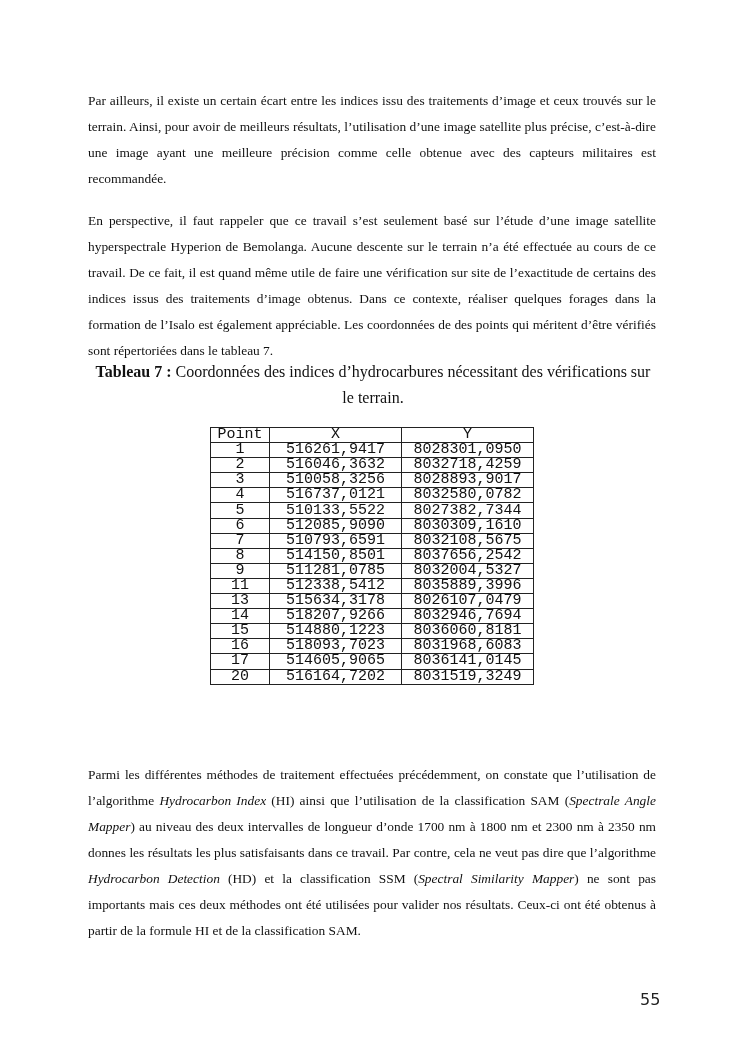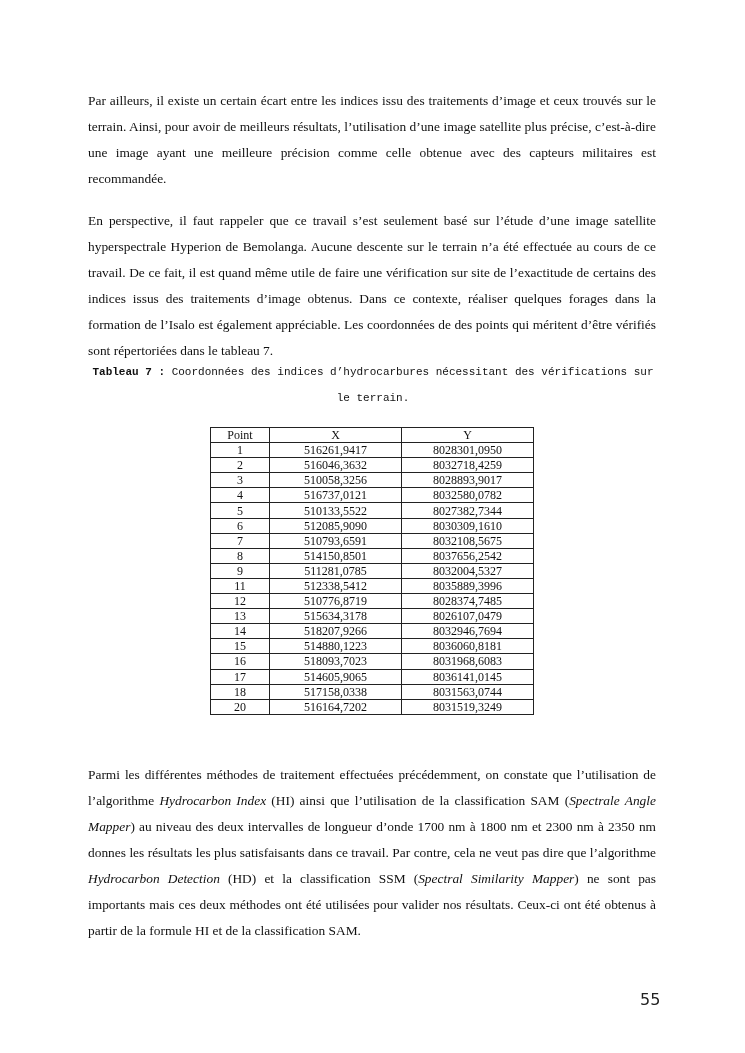--- a/index.html
+++ b/index.html
@@ -8,28 +8,28 @@
   .para {
     position: absolute; left: 88px; width: 568px;
     font-family: "Liberation Serif", serif; font-size: 13.4px;
     line-height: 26px; text-align: justify; margin: 0;
   }
   .para em { font-style: italic; }
   #p1 { top: 88px; }
   #p2 { top: 208px; }
   .caption {
     position: absolute; left: 92px; width: 562px; top: 359px;
-    font-family: Liberation Mono, monospace; font-size: 11px; line-height: 26px;
+    font-family: Liberation Serif, serif; font-size: 16px; line-height: 26px;
     text-align: center;
   }
   .caption b { font-weight: bold; }
   table.data {
     position: absolute; left: 210px; top: 427px;
     border-collapse: collapse;
-    font-family: Liberation Serif, serif; font-size: 12px; color: #111;
+    font-family: Liberation Mono, monospace; font-size: 15px; color: #111;
   }
   table.data td, table.data th {
     border: 1px solid #222; padding: 0; height: 14.1px; line-height: 14px;
     text-align: center; font-weight: normal;
   }
   table.data .c0 { width: 58px; }
   table.data .c1 { width: 131px; }
   table.data .c2 { width: 131px; }
   #p3 { top: 762px; }
   .pagenum {
@@ -101,25 +101,20 @@
           <td class="c0">9</td>
           <td class="c1">511281,0785</td>
           <td class="c2">8032004,5327</td>
         </tr>
         <tr>
           <td class="c0">11</td>
           <td class="c1">512338,5412</td>
           <td class="c2">8035889,3996</td>
         </tr>
         <tr>
-          <td class="c0">12</td>
-          <td class="c1">510776,8719</td>
-          <td class="c2">8028374,7485</td>
-        </tr>
-        <tr>
           <td class="c0">13</td>
           <td class="c1">515634,3178</td>
           <td class="c2">8026107,0479</td>
         </tr>
         <tr>
           <td class="c0">14</td>
           <td class="c1">518207,9266</td>
           <td class="c2">8032946,7694</td>
         </tr>
         <tr>
@@ -131,25 +126,20 @@
           <td class="c0">16</td>
           <td class="c1">518093,7023</td>
           <td class="c2">8031968,6083</td>
         </tr>
         <tr>
           <td class="c0">17</td>
           <td class="c1">514605,9065</td>
           <td class="c2">8036141,0145</td>
         </tr>
         <tr>
-          <td class="c0">18</td>
-          <td class="c1">517158,0338</td>
-          <td class="c2">8031563,0744</td>
-        </tr>
-        <tr>
           <td class="c0">20</td>
           <td class="c1">516164,7202</td>
           <td class="c2">8031519,3249</td>
         </tr>
       </tbody>
   </table>
 
   <p class="para" id="p3"><span>Parmi les différentes méthodes de traitement effectuées précédemment, on constate que l’utilisation de l’algorithme </span><em>Hydrocarbon Index</em><span>  (HI) ainsi que l’utilisation de la classification SAM (</span><em>Spectrale Angle Mapper</em><span>)  au niveau des deux intervalles de longueur d’onde 1700 nm à 1800 nm et 2300 nm à 2350 nm donnes les résultats les plus satisfaisants dans ce travail. Par contre, cela ne veut pas dire que l’algorithme </span><em>Hydrocarbon Detection</em><span> (HD) et la classification SSM (</span><em>Spectral Similarity Mapper</em><span>) ne sont pas importants mais ces deux méthodes ont été utilisées pour valider nos résultats. Ceux-ci ont été obtenus à partir de la formule HI et de la classification SAM.</span></p>
 
   <div class="pagenum">55</div>

